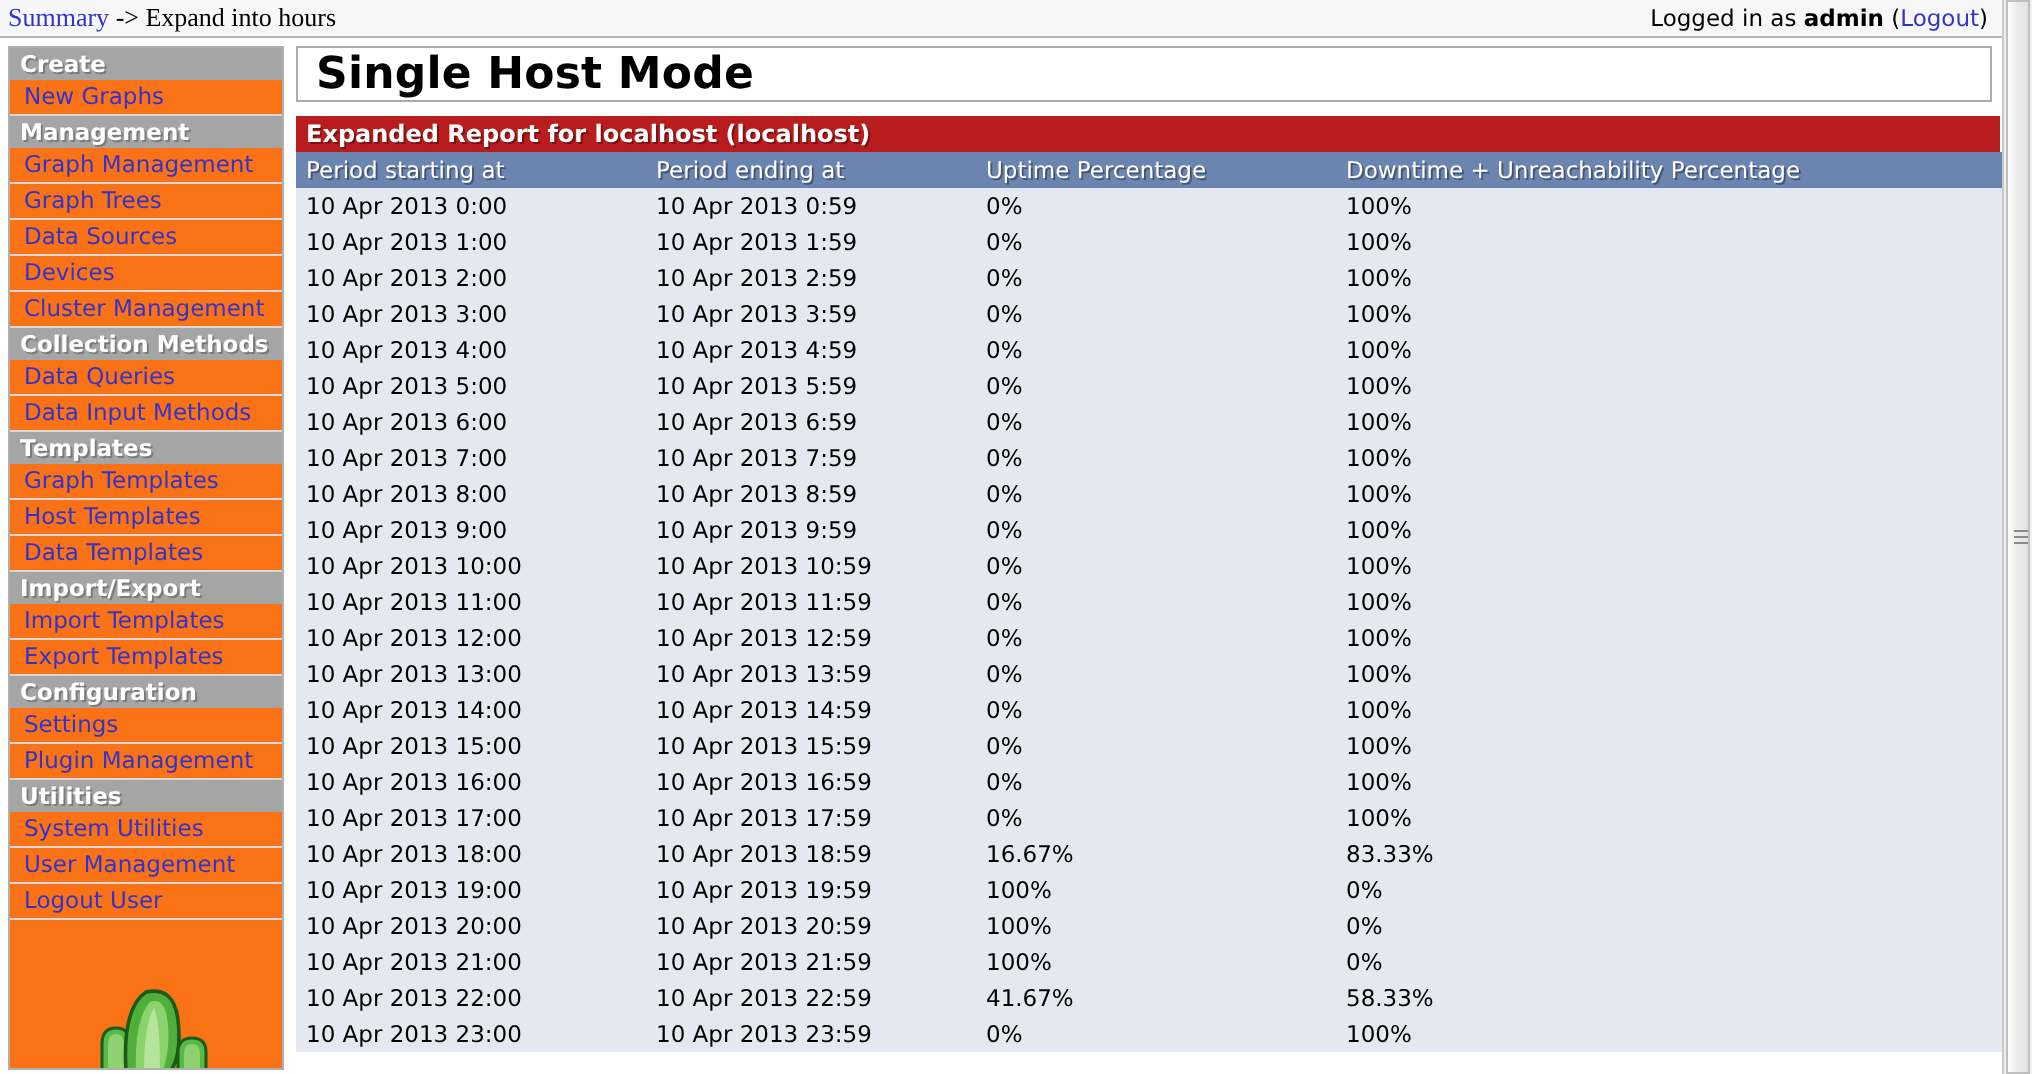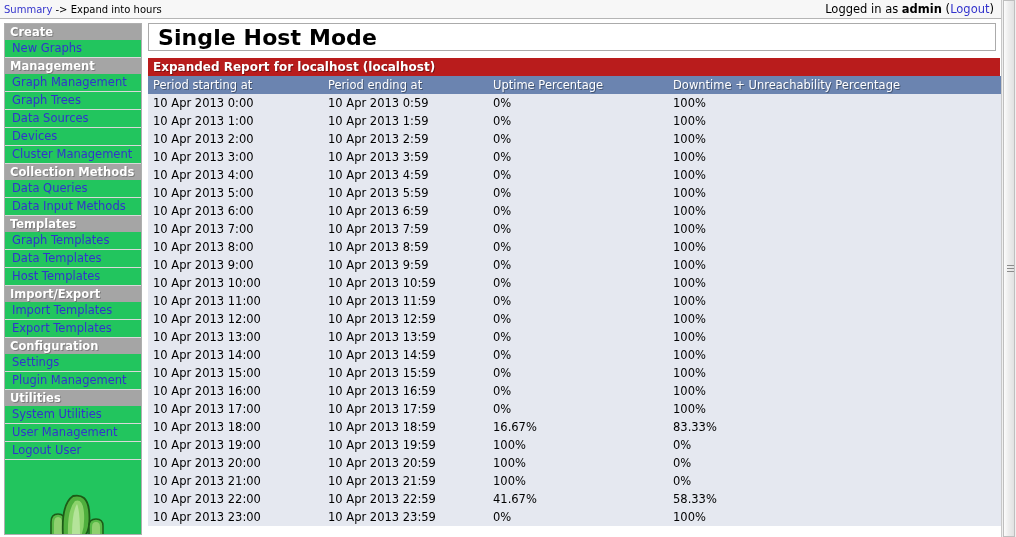--- a/index.html
+++ b/index.html
@@ -8,32 +8,32 @@
     background:#EDEDED;
     font-family:"DejaVu Sans","Liberation Sans",sans-serif;
     font-size:11px;color:#000;
   }
   
   #topbar{
     position:absolute;left:0;top:0;width:1002px;height:18px;
     background:#F7F7F7;border-bottom:1px solid #B5B5B5;
     display:flex;align-items:center;
   }
-  #crumbs{padding-left:4px;font-size:10px;white-space:nowrap;}
+  #crumbs{padding-left:4px;font-size:13px;white-space:nowrap;font-family:Liberation Serif, serif;}
   #crumbs .lnk{color:#3333CC;}
   #crumbs .sep{color:#000;}
   #loginbox{margin-left:auto;padding-right:8px;white-space:nowrap;font-size:11.5px;}
   #loginbox .usr{font-weight:bold;}
   #loginbox .lgt{color:#3333CC;}
   
   #page{position:absolute;left:0;top:19px;width:1002px;height:518px;background:#FFFFFF;}
   
   #sidebar{
     position:absolute;left:4px;top:4px;width:136px;height:510px;
-    background:#22c55e;border:1px solid #AFAFAF;overflow:hidden;
+    background:#f97316;border:1px solid #AFAFAF;overflow:hidden;
   }
   .sec-head{
     height:16px;line-height:16px;background:#A5A5A5;color:#FFFFFF;
     font-weight:bold;font-size:11.5px;padding-left:5px;
     text-shadow:1px 1px 0 rgba(0,0,0,.25);
     white-space:nowrap;overflow:hidden;
   }
   .nav-item{
     height:17px;line-height:17px;padding-left:7px;
     color:#3333CC;font-size:11.5px;white-space:nowrap;
@@ -105,22 +105,22 @@
         <div class="nav-item">Graph Management</div>
         <div class="nav-item">Graph Trees</div>
         <div class="nav-item">Data Sources</div>
         <div class="nav-item">Devices</div>
         <div class="nav-item">Cluster Management</div>
         <div class="sec-head">Collection Methods</div>
         <div class="nav-item">Data Queries</div>
         <div class="nav-item">Data Input Methods</div>
         <div class="sec-head">Templates</div>
         <div class="nav-item">Graph Templates</div>
+        <div class="nav-item">Host Templates</div>
         <div class="nav-item">Data Templates</div>
-        <div class="nav-item">Host Templates</div>
         <div class="sec-head">Import/Export</div>
         <div class="nav-item">Import Templates</div>
         <div class="nav-item">Export Templates</div>
         <div class="sec-head">Configuration</div>
         <div class="nav-item">Settings</div>
         <div class="nav-item">Plugin Management</div>
         <div class="sec-head">Utilities</div>
         <div class="nav-item">System Utilities</div>
         <div class="nav-item">User Management</div>
         <div class="nav-item">Logout User</div>

